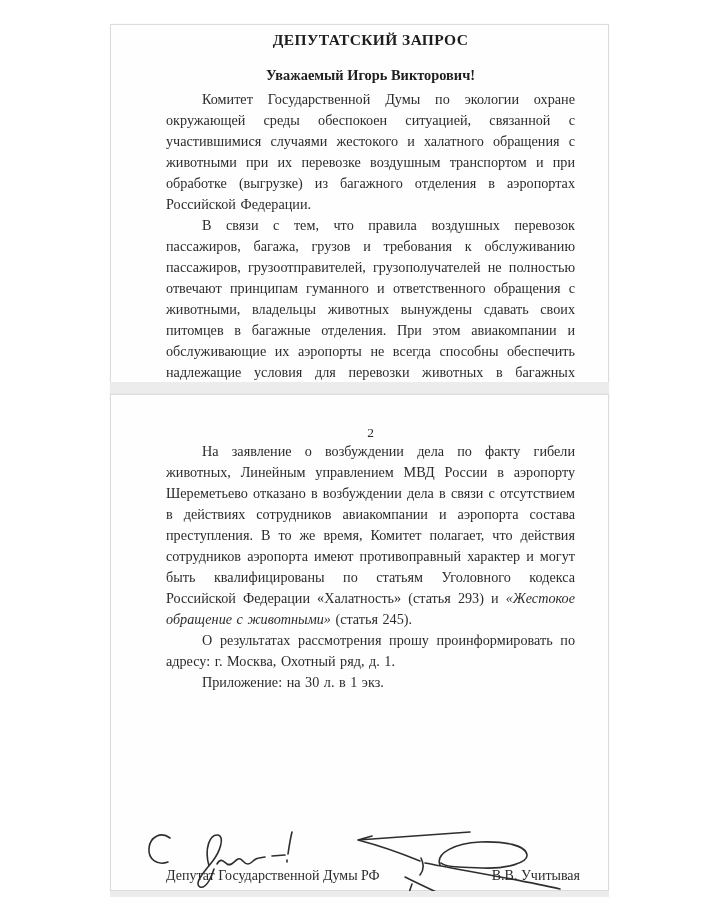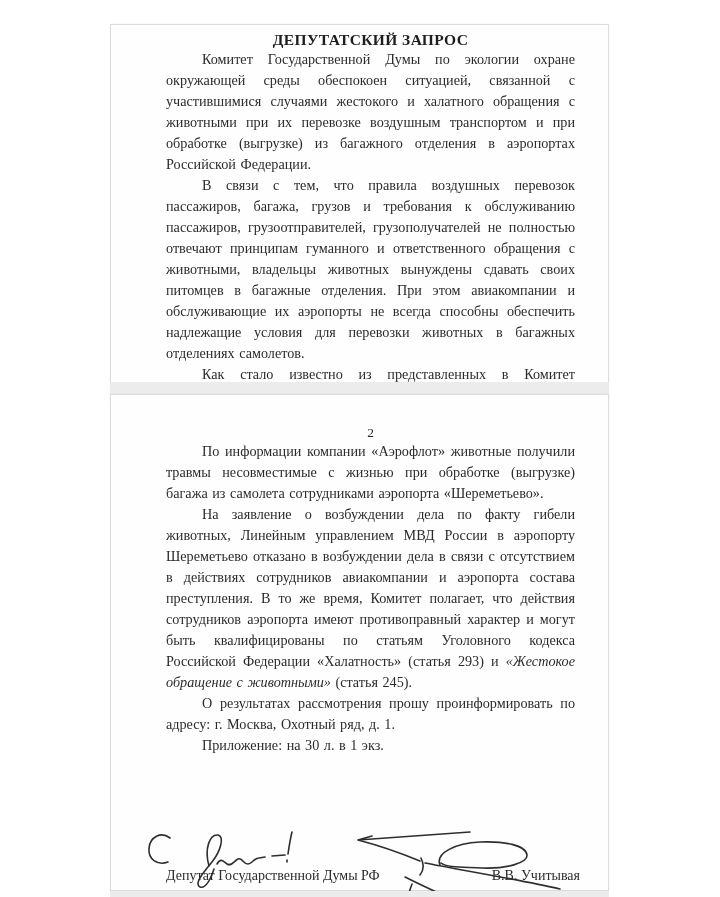--- a/index.html
+++ b/index.html
@@ -47,33 +47,33 @@
     filter:blur(0.6px);
   }
 </style>
 </head>
 <body>
 
 <div class="stage">
 
   <div class="page page1">
     <div class="doc-title">ДЕПУТАТСКИЙ ЗАПРОС</div>
+    <div class="salutation">Уважаемый Игорь Викторович!</div>
     <p class="body-par">Комитет Государственной Думы по экологии охране окружающей среды обеспокоен ситуацией, связанной с участившимися случаями жестокого и халатного обращения с животными при их перевозке воздушным транспортом и при обработке (выгрузке) из багажного отделения в аэропортах Российской Федерации.</p>
     <p class="body-par">В связи с тем, что правила воздушных перевозок пассажиров, багажа, грузов и требования к обслуживанию пассажиров, грузоотправителей, грузополучателей не полностью отвечают принципам гуманного и ответственного обращения с животными, владельцы животных вынуждены сдавать своих питомцев в багажные отделения. При этом авиакомпании и обслуживающие их аэропорты не всегда способны обеспечить надлежащие условия для перевозки животных в багажных отделениях самолетов.</p>
     <p class="body-par">Как стало известно из представленных в Комитет материалов (прилагаются), в январе текущего года при авиаперевозке животных в</p>
     <div class="stain">, . ‥ ·</div>
   </div>
 
   <div class="page-gap"></div>
 
   <div class="page page2">
     <div class="page-number">2</div>
 
 
-    <p class="body-par">По информации компании «Аэрофлот» животные получили травмы несовместимые с жизнью при обработке (выгрузке) багажа из самолета сотрудниками аэропорта «Шереметьево».</p>
 
     <p class="body-par"><span>На заявление о возбуждении дела по факту гибели животных, Линейным управлением МВД России в аэропорту Шереметьево отказано в возбуждении дела в связи с отсутствием в действиях сотрудников авиакомпании и аэропорта состава преступления. В то же время, Комитет полагает, что действия сотрудников аэропорта имеют противоправный характер и могут быть квалифицированы по статьям Уголовного кодекса Российской Федерации «Халатность» (статья 293) и </span><span class="ital">«Жестокое обращение с животными»</span><span> (статья 245).</span></p>
 
 
     <p class="body-par">О результатах рассмотрения прошу проинформировать по адресу: г. Москва, Охотный ряд, д. 1.</p>
 
     <p class="body-par attachment">Приложение: на 30 л. в 1 экз.</p>
 
     <svg class="sig-svg" viewBox="0 0 440 64" fill="none" stroke="#2e2e2e" stroke-width="1.6" stroke-linecap="round" aria-label="С уважением!">
 

